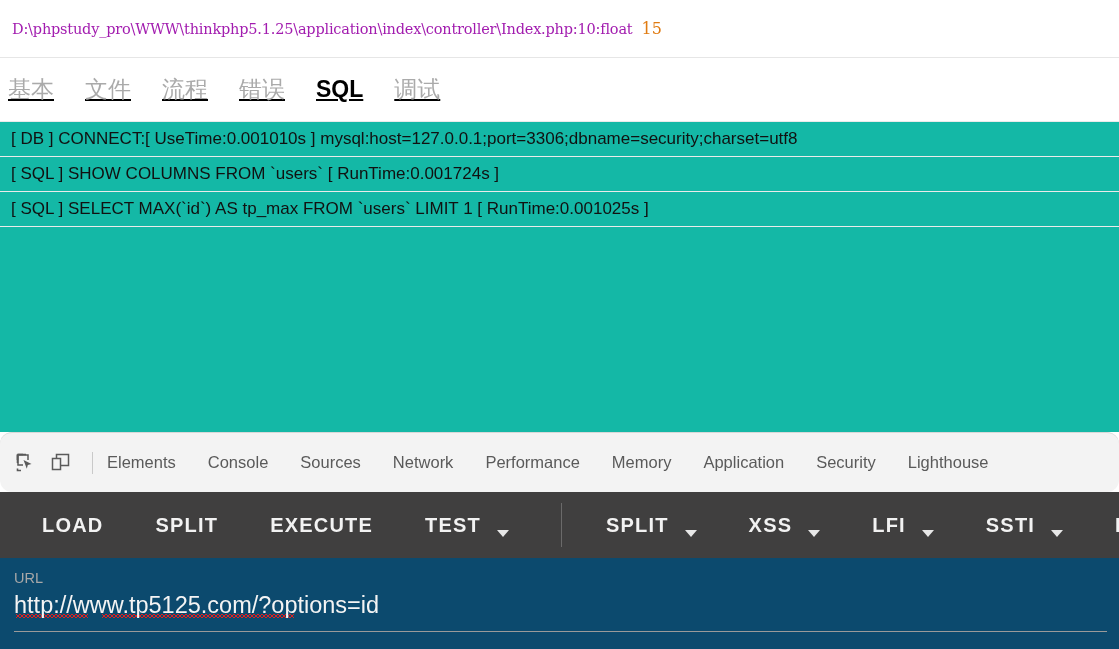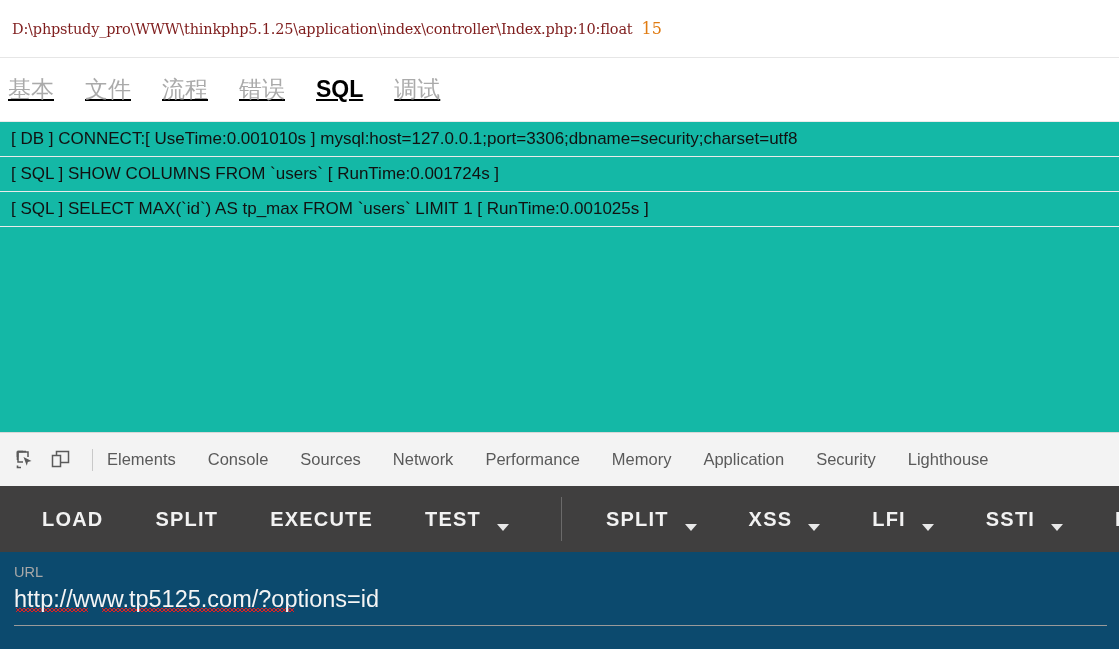--- a/index.html
+++ b/index.html
@@ -21,21 +21,21 @@
     box-sizing: border-box;
     display: flex;
     align-items: center;
     padding-left: 12px;
     border-bottom: 1px solid #e6e6e6;
     background: #ffffff;
   }
   .trace-path {
     font-family: "DejaVu Serif", "Liberation Serif", serif;
     font-size: 14.5px;
-    color: #7f1d1d;
+    color: #a21caf;
     letter-spacing: -0.2px;
     white-space: nowrap;
   }
   .trace-value {
     font-family: "DejaVu Serif", "Liberation Serif", serif;
     font-size: 16px;
     color: #e07b11;
     margin-left: 9px;
   }
 
@@ -77,27 +77,28 @@
     padding-left: 11px;
     border-bottom: 1px solid #ebebeb;
     font-size: 17px;
     color: #111111;
     white-space: nowrap;
     overflow: hidden;
   }
 
   
   .devtools-bar {
-    height: 54px;
+    height: 60px;
     box-sizing: border-box;
     background: #f3f3f3;
     border-top: 1px solid #d8d8d8;
     display: flex;
     align-items: center;
     padding-left: 10px;
+    border-radius: 12px;
   }
   .dt-icon {
     width: 30px;
     height: 28px;
     display: flex;
     align-items: center;
     justify-content: center;
     cursor: pointer;
     margin-right: 6px;
   }

